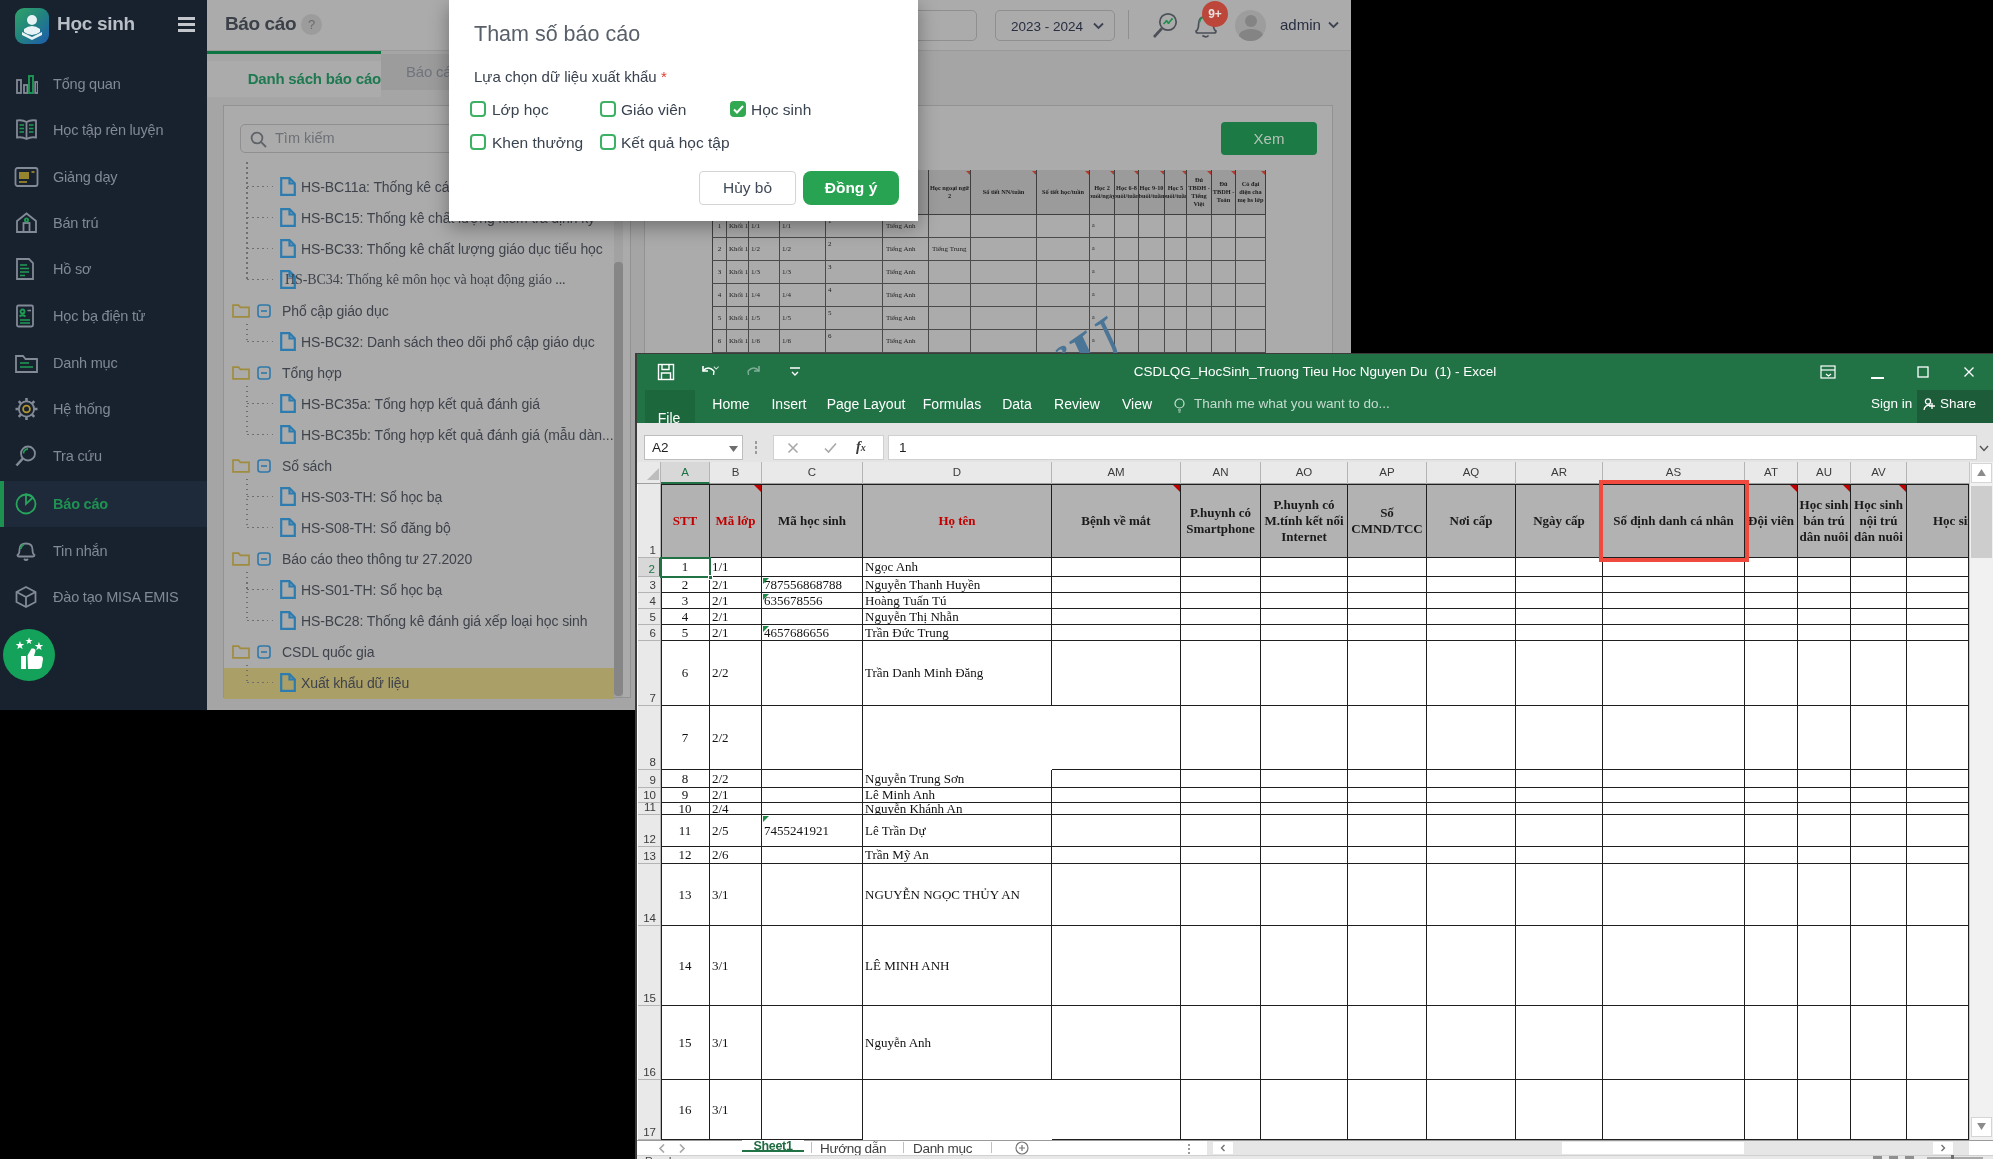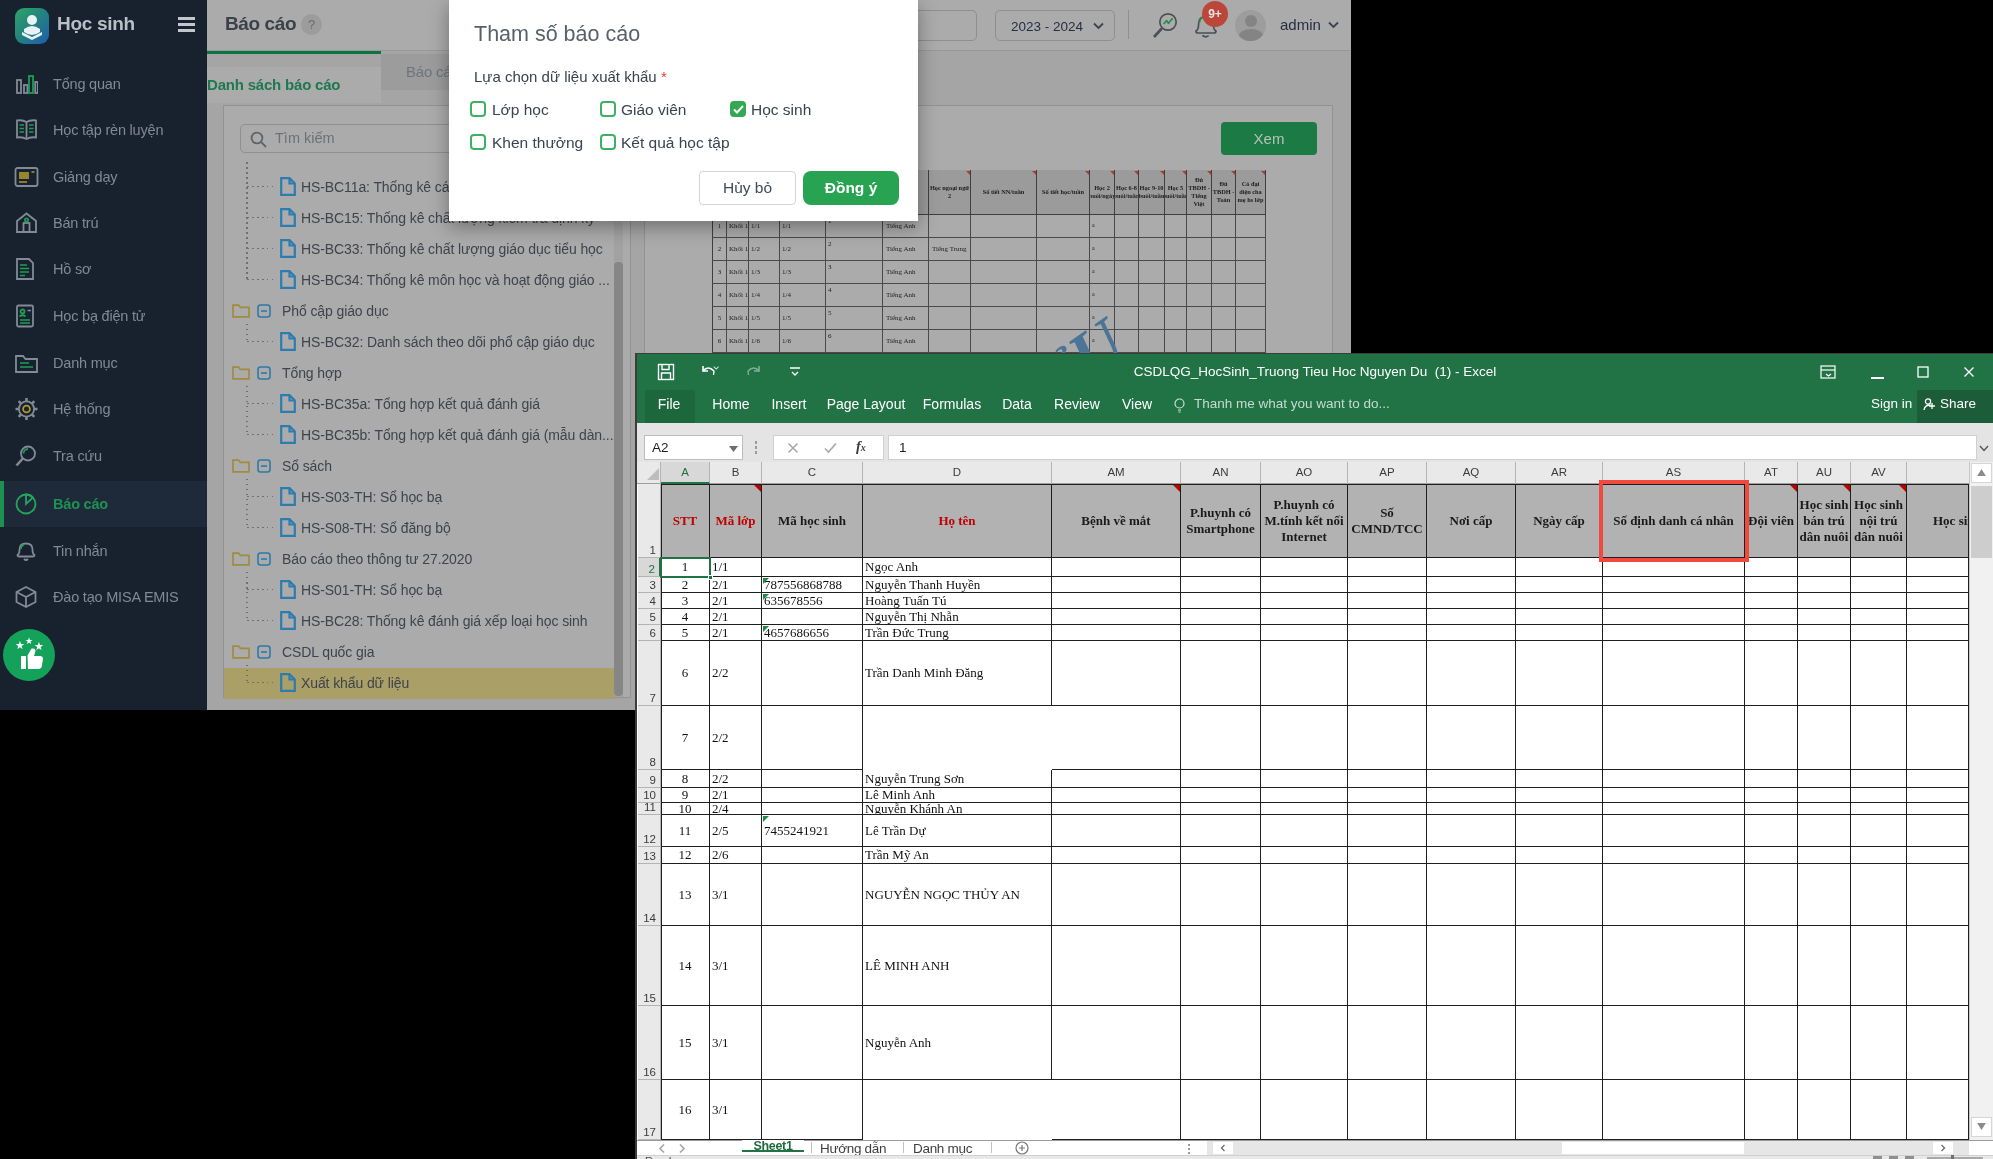--- a/index.html
+++ b/index.html
@@ -218,21 +218,21 @@
         <div style="position:absolute;left:9.5px;top:5px;width:12px;height:12px;border-radius:50%;background:#848484;"></div>
         <div style="position:absolute;left:3.5px;top:19px;width:24px;height:14px;border-radius:50%;background:#848484;"></div>
       </div>
       <div class="abs" style="left:1073px;top:16px;font-size:15px;color:#272e41;">admin</div>
       <svg class="abs" style="left:1121px;top:21px;" width="11" height="8" viewBox="0 0 11 8" fill="none" stroke="#3c4250" stroke-width="1.8">
           <path d="M1 1.5 L5.5 6 L10 1.5"></path>
         </svg>
     </div>
     <div class="tabstrip">
       <div class="abs" style="left:0;top:0;width:174px;height:3px;background:#0c7440;"></div>
-      <div class="abs" style="left:0;top:16px;width:174px;height:36px;background:#ababab;text-align:left;">
+      <div class="abs" style="left:0;top:10px;width:174px;height:36px;background:#ababab;text-align:right;">
         <span style="font-size:15px;font-weight:bold;letter-spacing:-0.2px;color:#1e7950;line-height:36px;">Danh sách báo cáo</span>
       </div>
       <div class="abs" style="left:174px;top:3px;width:268px;height:36px;background:#9c9c9c;">
         <span style="position:absolute;left:25px;font-size:15px;letter-spacing:-0.2px;color:#70747c;line-height:36px;">Báo cáo mới nhất</span>
       </div>
     </div>
 
     <div class="panel" id="listpanel" style="left:223px; top:105px; width:408px; height:593px;"></div>
 
     <div class="abs" style="left:240px;top:124px;width:374px;height:29px;border:1px solid #8f8f8f;border-radius:5px;background:#ababab;">
@@ -276,21 +276,21 @@
             <path d="M9.5 1.2 L9.5 6.5 L14.8 6.5"></path>
           </svg>
           <span class="txt" style="left:77px;">HS-BC33: Thống kê chất lượng giáo dục tiểu học</span>
         </div>
       <div class="trow" style="top:264px;">
           <div class="hdots"></div>
           <svg class="fic" width="16" height="19" viewBox="0 0 16 19" fill="none" stroke="#2c7cb0" stroke-width="2.2">
             <path d="M1.2 1.2 L9.5 1.2 L14.8 6.5 L14.8 17.8 L1.2 17.8 z"></path>
             <path d="M9.5 1.2 L9.5 6.5 L14.8 6.5"></path>
           </svg>
-          <span class="txt" style="left:77px;">HS-BC34: Thống kê môn học và hoạt động giáo ...</span>
+          <span class="txt" style="left:61px;font-family:Liberation Serif, serif;">HS-BC34: Thống kê môn học và hoạt động giáo ...</span>
         </div>
       <div class="trow" style="top:295px;">
           <svg class="dic" width="18" height="15" viewBox="0 0 18 15" fill="none" stroke="#a08c3e" stroke-width="1.7">
             <path d="M1 2.2 L6.5 2.2 L8.4 4.4 L17 4.4 L17 13.8 L1 13.8 z"></path>
           </svg>
           <svg class="mic" width="14" height="14" viewBox="0 0 14 14" fill="none" stroke="#2f79ab" stroke-width="1.6">
             <rect x="1" y="1" width="12" height="12" rx="2.5"></rect>
             <path d="M4 7 L10 7"></path>
           </svg>
           <span class="txt" style="left:58px;">Phổ cập giáo dục</span>
@@ -666,21 +666,21 @@
       </svg>
     <div class="abs" style="left:1234px;top:23px;width:13px;height:1.8px;background:#fff;"></div>
     <svg class="abs" style="left:1280px;top:12px;" width="12" height="12" viewBox="0 0 12 12" fill="none" stroke="#fff" stroke-width="1.3">
         <rect x="1" y="1" width="10" height="10"></rect>
       </svg>
     <svg class="abs" style="left:1326px;top:12px;" width="12" height="12" viewBox="0 0 12 12" fill="none" stroke="#fff" stroke-width="1.3">
         <path d="M1.5 1.5 L10.5 10.5 M10.5 1.5 L1.5 10.5"></path>
       </svg>
     <div class="abs xl-green" style="left:0;top:36px;width:1356px;height:33px;"></div>
     <div class="abs" style="left:8px;top:36px;width:50px;height:33px;background:#1c673c;"></div>
-    <div class="abs" style="left:-38px;top:42px;width:140px;text-align:center;font-size:14px;color:#fff;">File</div>
+    <div class="abs" style="left:-38px;top:56px;width:140px;text-align:center;font-size:14px;color:#fff;">File</div>
     <div class="abs" style="left:24px;top:42px;width:140px;text-align:center;font-size:14px;color:#fff;">Home</div>
     <div class="abs" style="left:82px;top:42px;width:140px;text-align:center;font-size:14px;color:#fff;">Insert</div>
     <div class="abs" style="left:159px;top:42px;width:140px;text-align:center;font-size:14px;color:#fff;">Page Layout</div>
     <div class="abs" style="left:245px;top:42px;width:140px;text-align:center;font-size:14px;color:#fff;">Formulas</div>
     <div class="abs" style="left:310px;top:42px;width:140px;text-align:center;font-size:14px;color:#fff;">Data</div>
     <div class="abs" style="left:370px;top:42px;width:140px;text-align:center;font-size:14px;color:#fff;">Review</div>
     <div class="abs" style="left:430px;top:42px;width:140px;text-align:center;font-size:14px;color:#fff;">View</div>
     <svg class="abs" style="left:536px;top:44px;" width="13" height="16" viewBox="0 0 13 16" fill="none" stroke="#cfe3d8" stroke-width="1.2">
         <circle cx="6.5" cy="5.5" r="4.5"></circle>
         <path d="M5 12 l3 0 M5.5 14 l2 0"></path>

